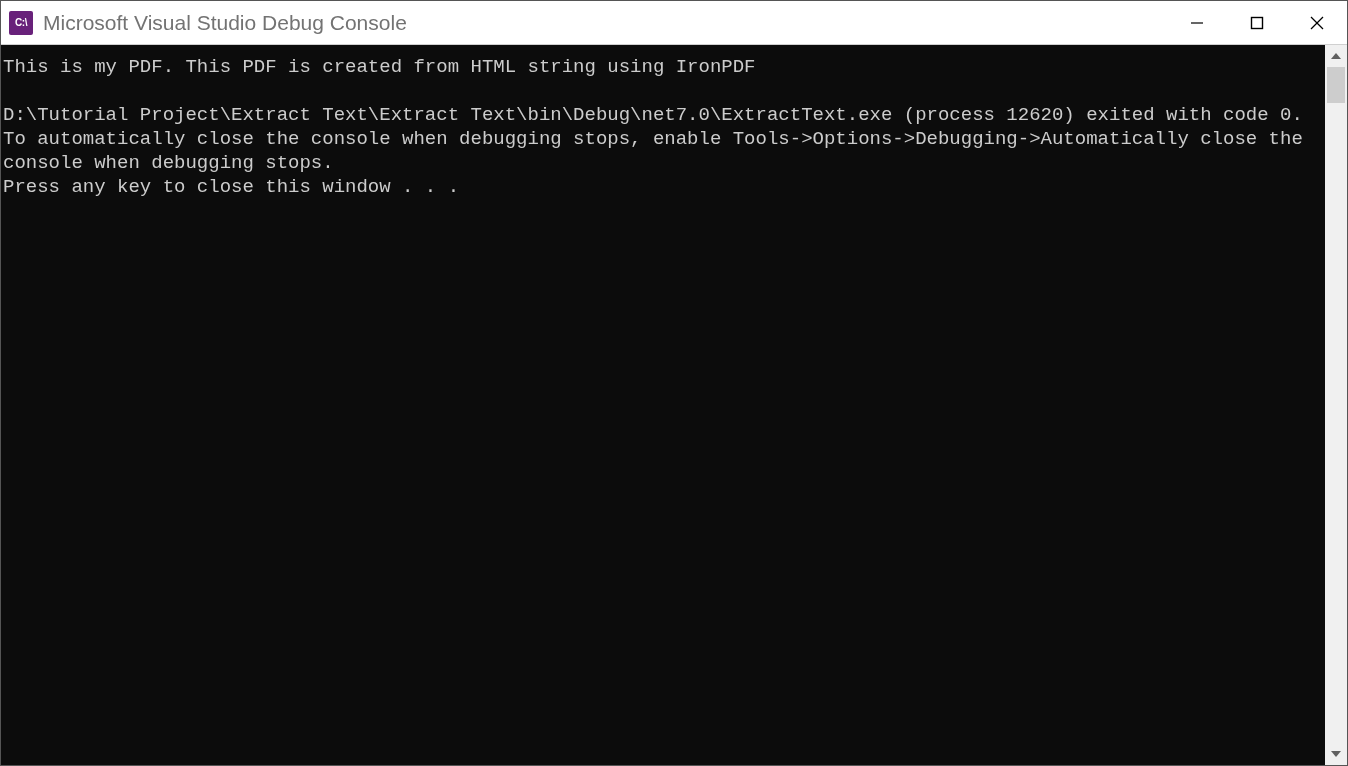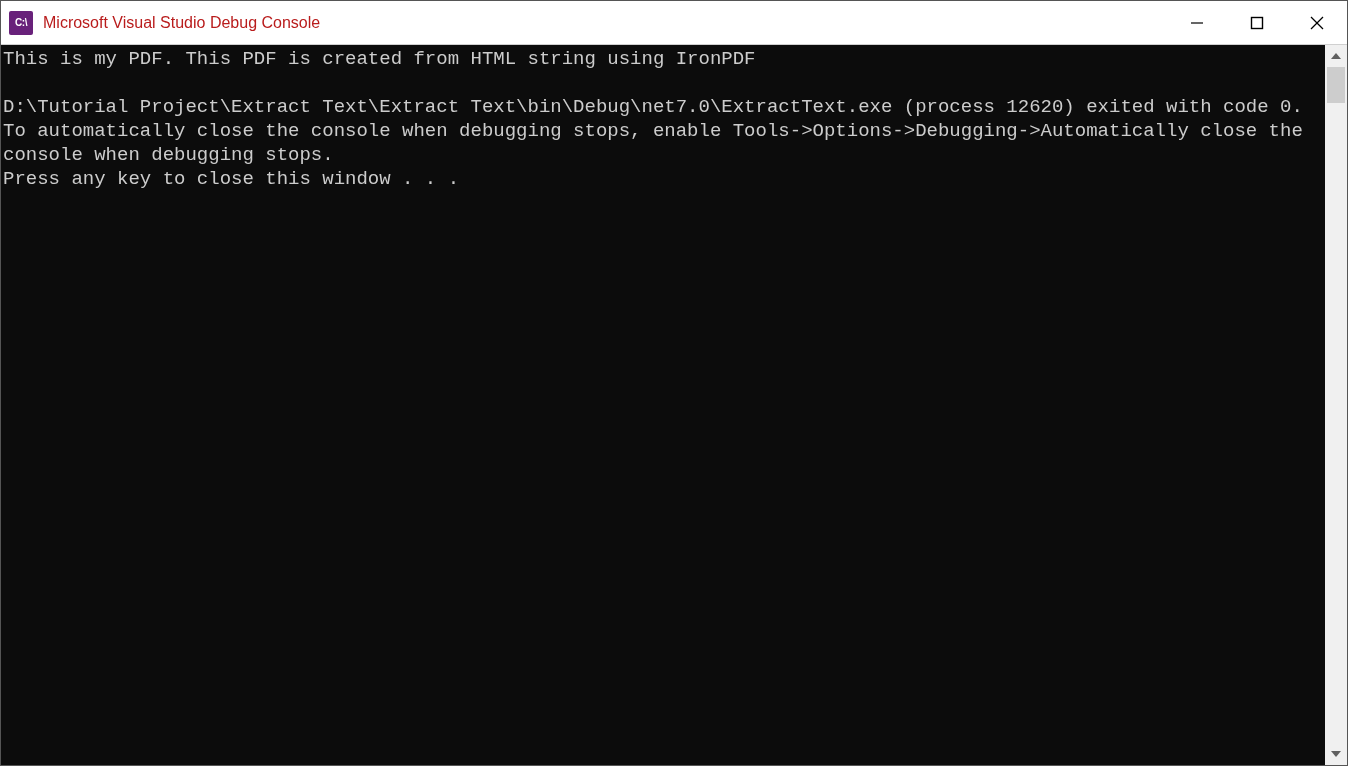--- a/index.html
+++ b/index.html
@@ -31,22 +31,22 @@
       font-size: 10px;
       font-weight: bold;
       display: flex;
       align-items: center;
       justify-content: center;
       margin-right: 10px;
       border-radius: 2px;
       letter-spacing: -0.5px;
     }
     .title-text {
-      font-size: 16px;
-      color: #b91c1c;
+      font-size: 21px;
+      color: #737373;
       flex: 1;
     }
     .window-controls {
       display: flex;
       height: 100%;
     }
     .win-btn {
       width: 60px;
       height: 100%;
       display: flex;
@@ -62,21 +62,21 @@
       height: calc(100% - 44px);
       display: flex;
     }
     .console {
       flex: 1;
       background: #0c0c0c;
       color: #cccccc;
       font-family: Consolas, "Courier New", monospace;
       font-size: 19px;
       line-height: 24px;
-      padding: 2px 0 0 2px;
+      padding: 10px 0 0 2px;
       white-space: pre-wrap;
       word-break: break-all;
       overflow: hidden;
     }
     .scrollbar {
       width: 22px;
       background: #f0f0f0;
       position: relative;
       display: flex;
       flex-direction: column;

